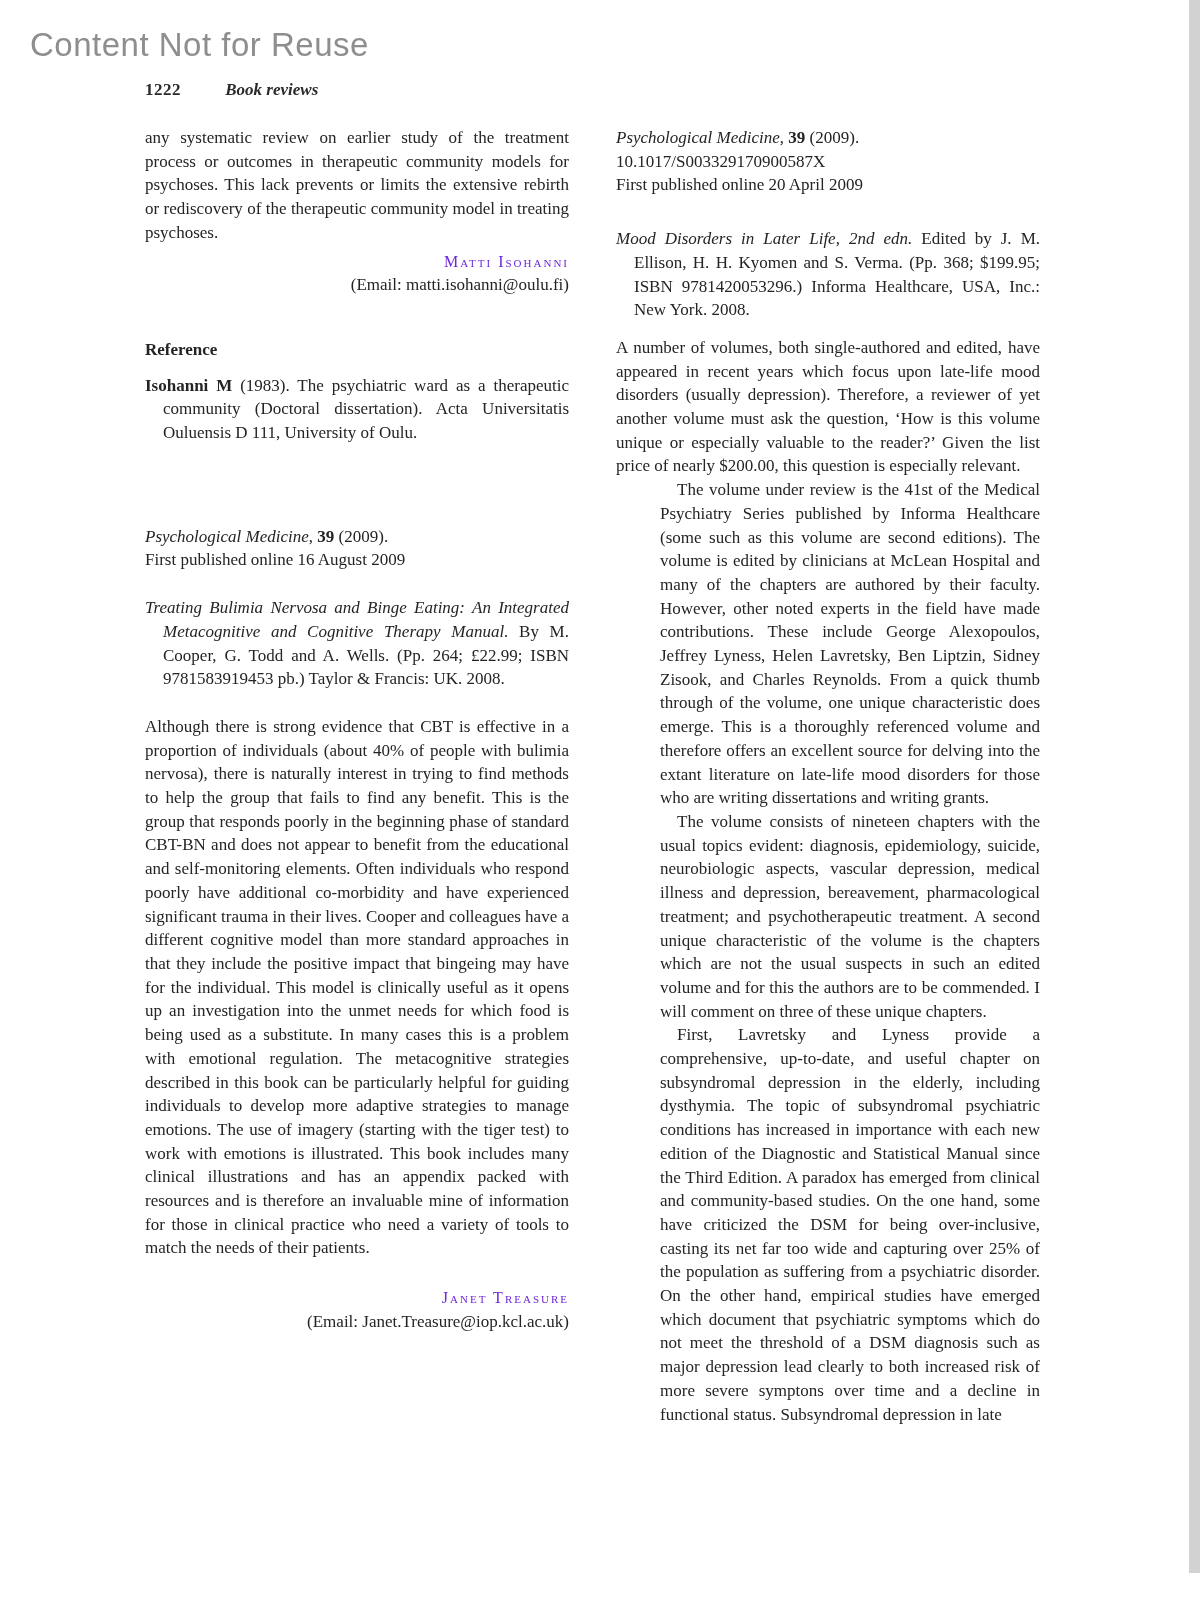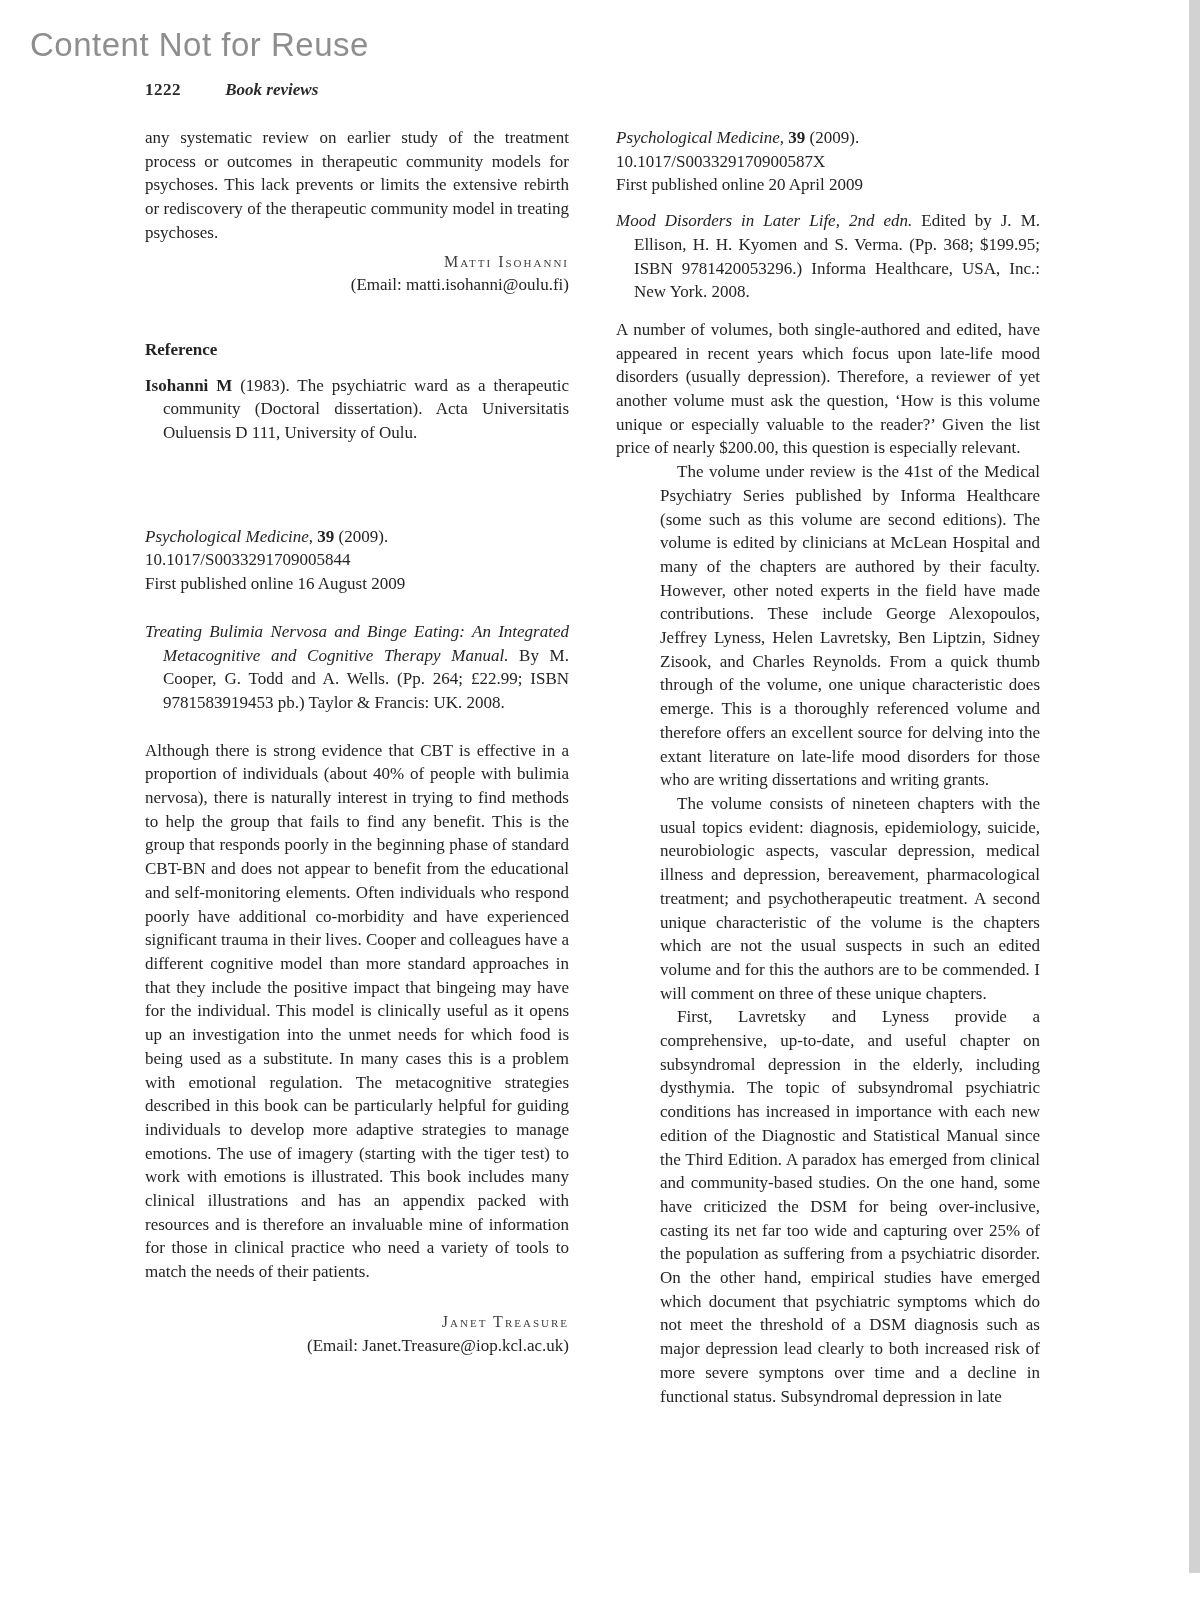--- a/index.html
+++ b/index.html
@@ -22,30 +22,30 @@
     position:absolute;top:126px;width:424px;font-size:17px;line-height:23.7px;
     text-align:justify;color:#242424;
   }
   .col-left{left:145px;}
   .col-right{left:616px;}
   p{margin:0;}
   .ital{font-style:italic;}
   .bold{font-weight:bold;}
   .sig-name{
     text-align:right;font-variant:small-caps;letter-spacing:2px;
-    font-size:16px;margin-top:5px;color:#404040;
+    font-size:16px;margin-top:5px;color:#6d28d9;
   }
   .sig-email{text-align:right;font-size:17px;}
   .ref-heading{font-weight:bold;margin-top:41px;font-size:17px;text-align:left;}
   .hang{padding-left:18px;text-indent:-18px;}
   .ref-entry{margin-top:12px;}
   .journal-block{margin-top:0;text-align:left;}
   .jb-left{margin-top:80px;}
   .jb-right{margin-top:0;}
-  .citation{margin-top:12px;}
+  .citation{margin-top:30px;}
   .cit-left{margin-top:24px;}
   .review-para{margin-top:24px;}
   .body-flow{margin-top:14px;}
   .indent{text-indent:17px;margin-left:44px;}
   .sig-left2{margin-top:26px;}
   .edge-strip{
     position:absolute;right:0;top:0;width:11px;height:1573px;
     background:#d2d2d2;
   }
 </style>
@@ -64,21 +64,20 @@
   <p>any systematic review on earlier study of the treatment process or outcomes in therapeutic community models for psychoses. This lack prevents or limits the extensive rebirth or rediscovery of the therapeutic community model in treating psychoses.</p>
 
   <p class="sig-name">Matti Isohanni</p>
   <p class="sig-email">(Email: matti.isohanni@oulu.fi)</p>
 
   <p class="ref-heading">Reference</p>
 
   <p class="hang ref-entry"><span class="bold">Isohanni M</span><span> (1983). The psychiatric ward as a therapeutic community (Doctoral dissertation). Acta Universitatis Ouluensis D 111, University of Oulu.</span></p>
 
   <p class="journal-block jb-left"><span class="ital">Psychological Medicine</span><span>, </span><span class="bold">39</span><span> (2009).</span></p>
-  <p class="journal-block">10.1017/S0033291709005844</p>
   <p class="journal-block">First published online 16 August 2009</p>
 
   <p class="hang citation cit-left"><span class="ital">Treating Bulimia Nervosa and Binge Eating: An Integrated Metacognitive and Cognitive Therapy Manual.</span><span> By M. Cooper, G. Todd and A. Wells. (Pp. 264; £22.99; ISBN 9781583919453 pb.) Taylor &amp; Francis: UK. 2008.</span></p>
 
   <p class="review-para">Although there is strong evidence that CBT is effective in a proportion of individuals (about 40% of people with bulimia nervosa), there is naturally interest in trying to find methods to help the group that fails to find any benefit. This is the group that responds poorly in the beginning phase of standard CBT-BN and does not appear to benefit from the educational and self-monitoring elements. Often individuals who respond poorly have additional co-morbidity and have experienced significant trauma in their lives. Cooper and colleagues have a different cognitive model than more standard approaches in that they include the positive impact that bingeing may have for the individual. This model is clinically useful as it opens up an investigation into the unmet needs for which food is being used as a substitute. In many cases this is a problem with emotional regulation. The metacognitive strategies described in this book can be particularly helpful for guiding individuals to develop more adaptive strategies to manage emotions. The use of imagery (starting with the tiger test) to work with emotions is illustrated. This book includes many clinical illustrations and has an appendix packed with resources and is therefore an invaluable mine of information for those in clinical practice who need a variety of tools to match the needs of their patients.</p>
 
   <p class="sig-name sig-left2">Janet Treasure</p>
   <p class="sig-email">(Email: Janet.Treasure@iop.kcl.ac.uk)</p>
 
 </div>

